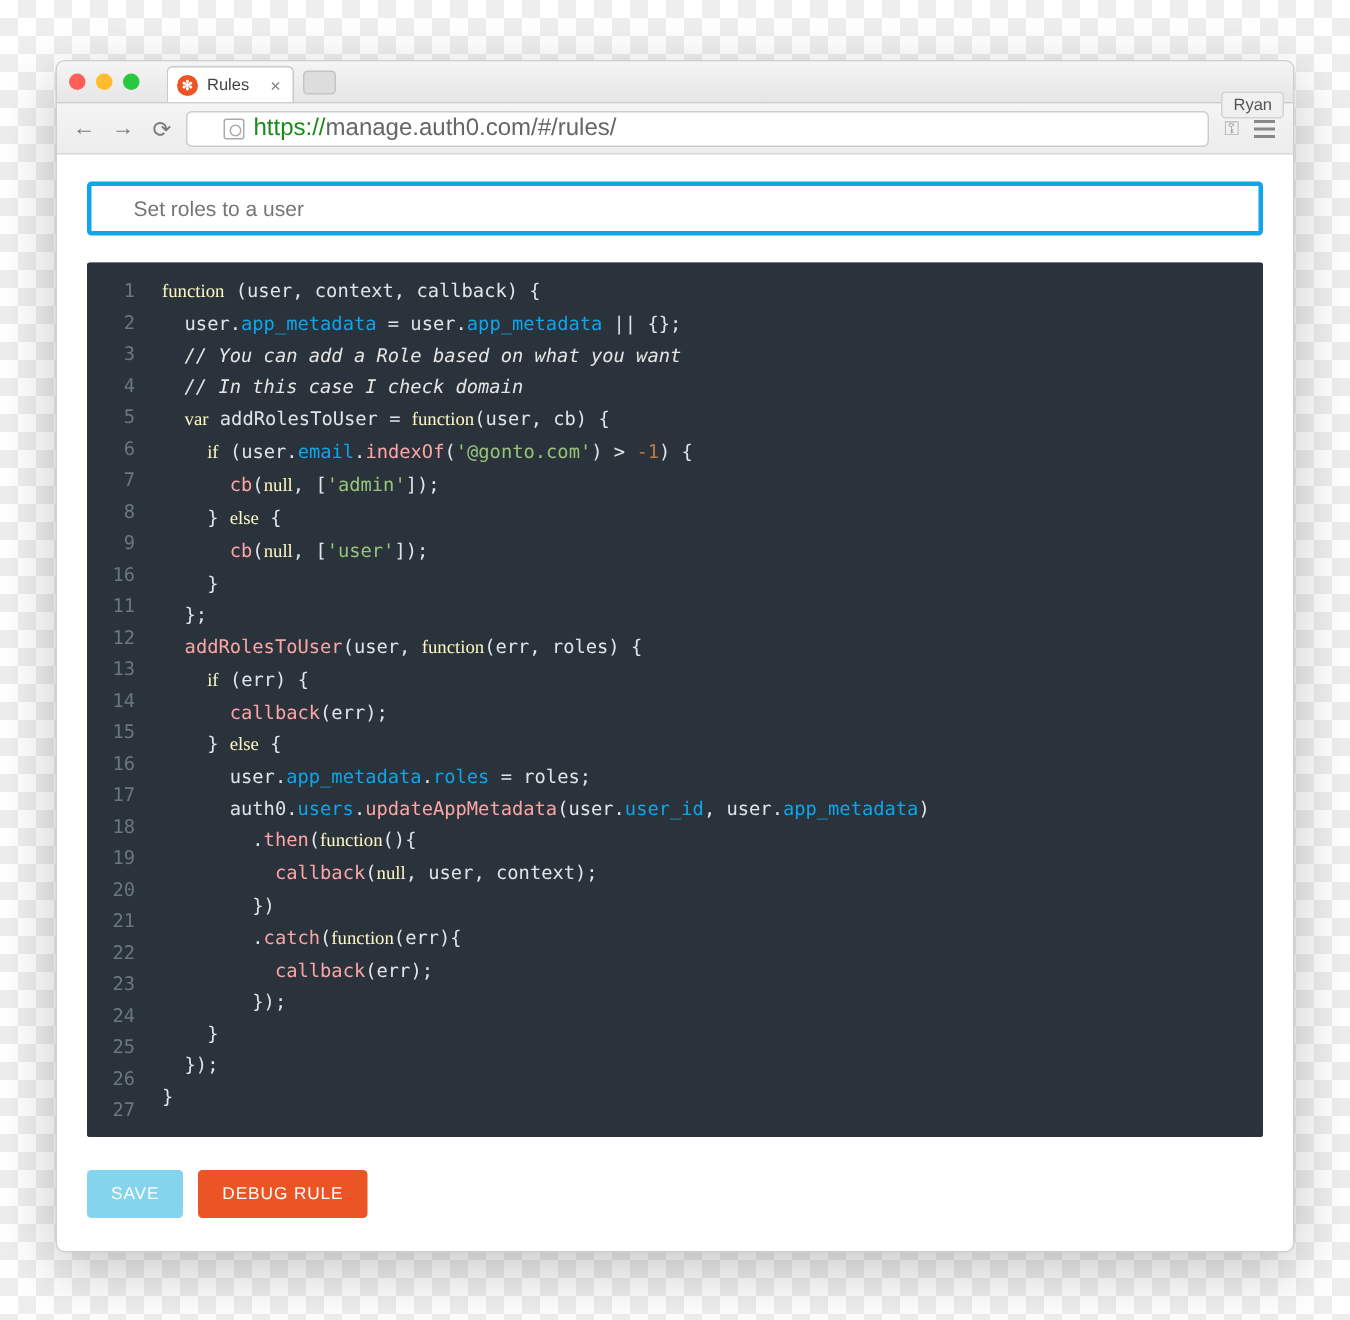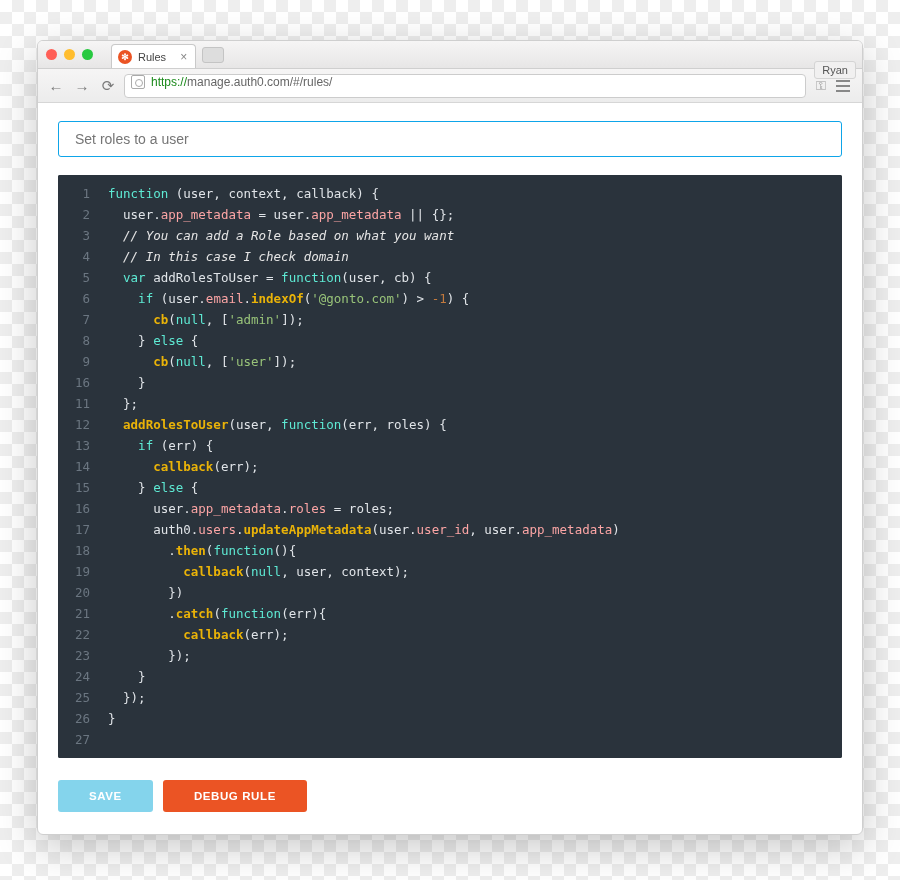--- a/index.html
+++ b/index.html
@@ -82,35 +82,35 @@
     background: linear-gradient(#f6f5f5,#ececec);
     border-bottom:1px solid #d6d6d6;
     display:flex; align-items:center; padding:0 8px; gap:6px;
   }
   .nav-btn {
     width:20px; height:20px; color:#7a7a7a; font-size:15px;
     display:flex; align-items:center; justify-content:center; cursor:pointer;
   }
   .addr {
     flex:1; height:24px; background:#fff; border:1px solid #ccc; border-radius:4px;
-    display:flex; padding:0 6px; font-size:12px; color:#666; gap:6px;
+    display:flex; align-items:center; padding:0 24px; font-size:16px; color:#666; gap:6px;
   }
   .addr .protocol { color:#1a8a1a; }
   .globe-icon { width:14px; height:14px; border:1px solid #aaa; border-radius:2px; position:relative; }
   .globe-icon::after { content:""; position:absolute; left:3px; top:3px; width:6px; height:6px; border:1px solid #aaa; border-radius:50%; }
 
   .key-icon { color:#999; font-size:13px; margin-left:4px; }
   .menu-icon { width:22px; height:22px; display:flex; flex-direction:column; justify-content:center; gap:3px; align-items:center; cursor:pointer; }
   .menu-icon span { display:block; width:14px; height:2px; background:#888; }
 
   
   .page { padding: 18px 20px 22px; }
   .rule-name {
-    width:100%; height:36px; border:1px solid #0ea5e9; border-radius:3px;
-    padding:0 16px; font-size:14px; color:#999; outline:none;
+    width:100%; height:36px; border:3px solid #0ea5e9; border-radius:3px;
+    padding:0 28px; font-size:14px; color:#999; outline:none;
   }
 
   
   .editor {
     margin-top: 18px;
     background:#2a333c;
     border-radius:2px;
     display:flex;
     font-family: Menlo, Consolas, monospace;
     font-size:12.5px;
@@ -127,33 +127,33 @@
   }
   .gutter div { padding-right:4px; }
   .code {
     flex:1;
     background:#2a333c;
     color:#d8dee3;
     padding:8px 0 8px 4px;
     white-space:pre;
     overflow:hidden;
   }
-  .k  { color:#5eead4; }      
+  .k  { color:#fef9c3;font-family:Liberation Serif, serif; }      
   .id { color:#e0e4e8; }      
-  .p  { color:#fca5a5; }      
-  .fn { color:#eab308;font-weight:bold; }      
+  .p  { color:#0ea5e9; }      
+  .fn { color:#fca5a5; }      
   .s  { color:#98c379; }      
   .n  { color:#c27a3e; }      
   .c  { color:#e5e5e5; font-style:italic; } 
 
   
   .btn-row { margin-top:22px; display:flex; gap:10px; }
   .btn {
-    border:none; border-radius:3px; padding:10px 31px;
-    font-size:11.5px; font-weight:700; letter-spacing:0.6px; color:#fff; cursor:pointer;
+    border:none; border-radius:3px; padding:10px 16px;
+    font-size:11.5px; font-weight:400; letter-spacing:0.6px; color:#fff; cursor:pointer;
     text-transform:uppercase;
     text-align:center;
   }
   .btn-save { background:#84d4ec; }
   .btn-orange { background:#eb5424; }
 </style>
 </head>
 <body>
 
 <div class="window">

